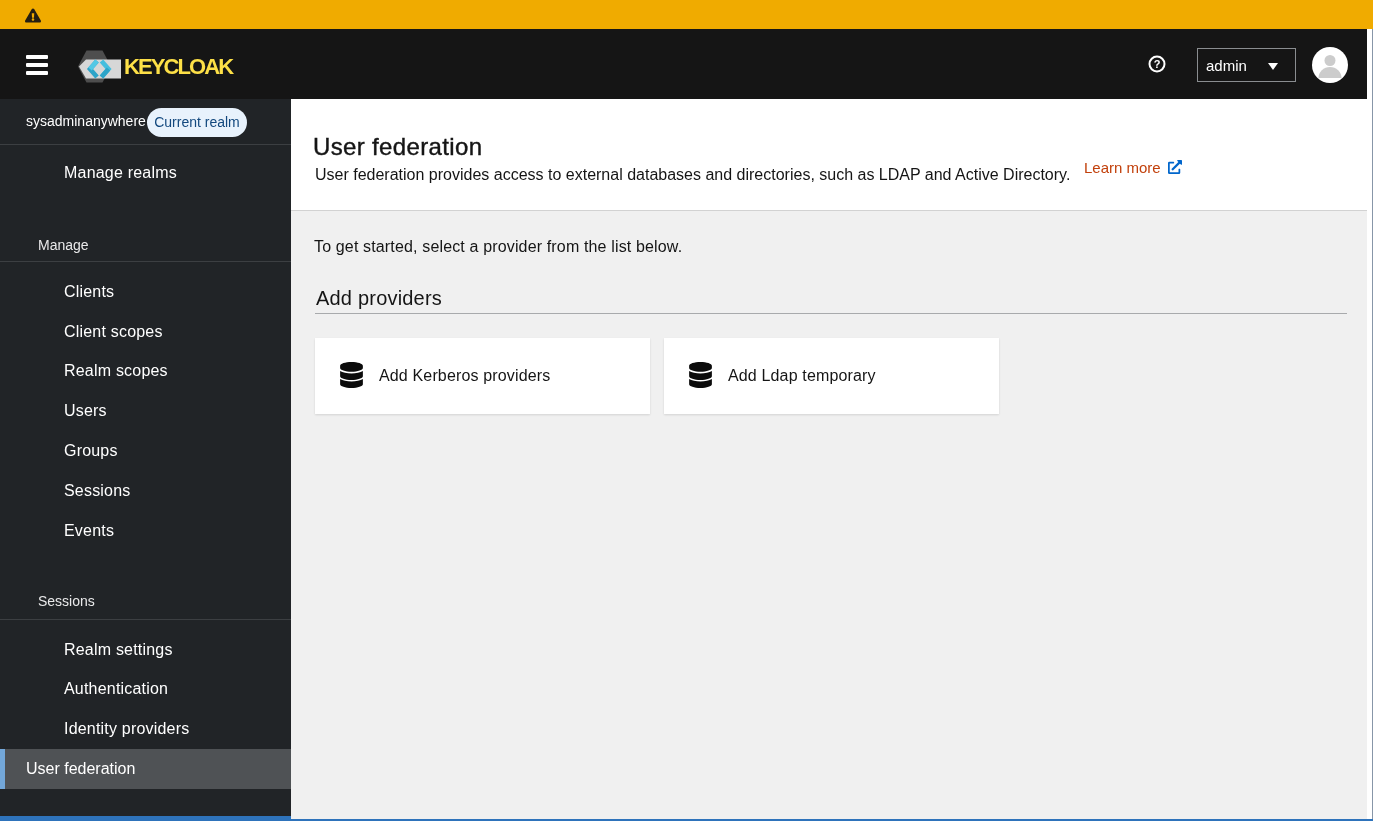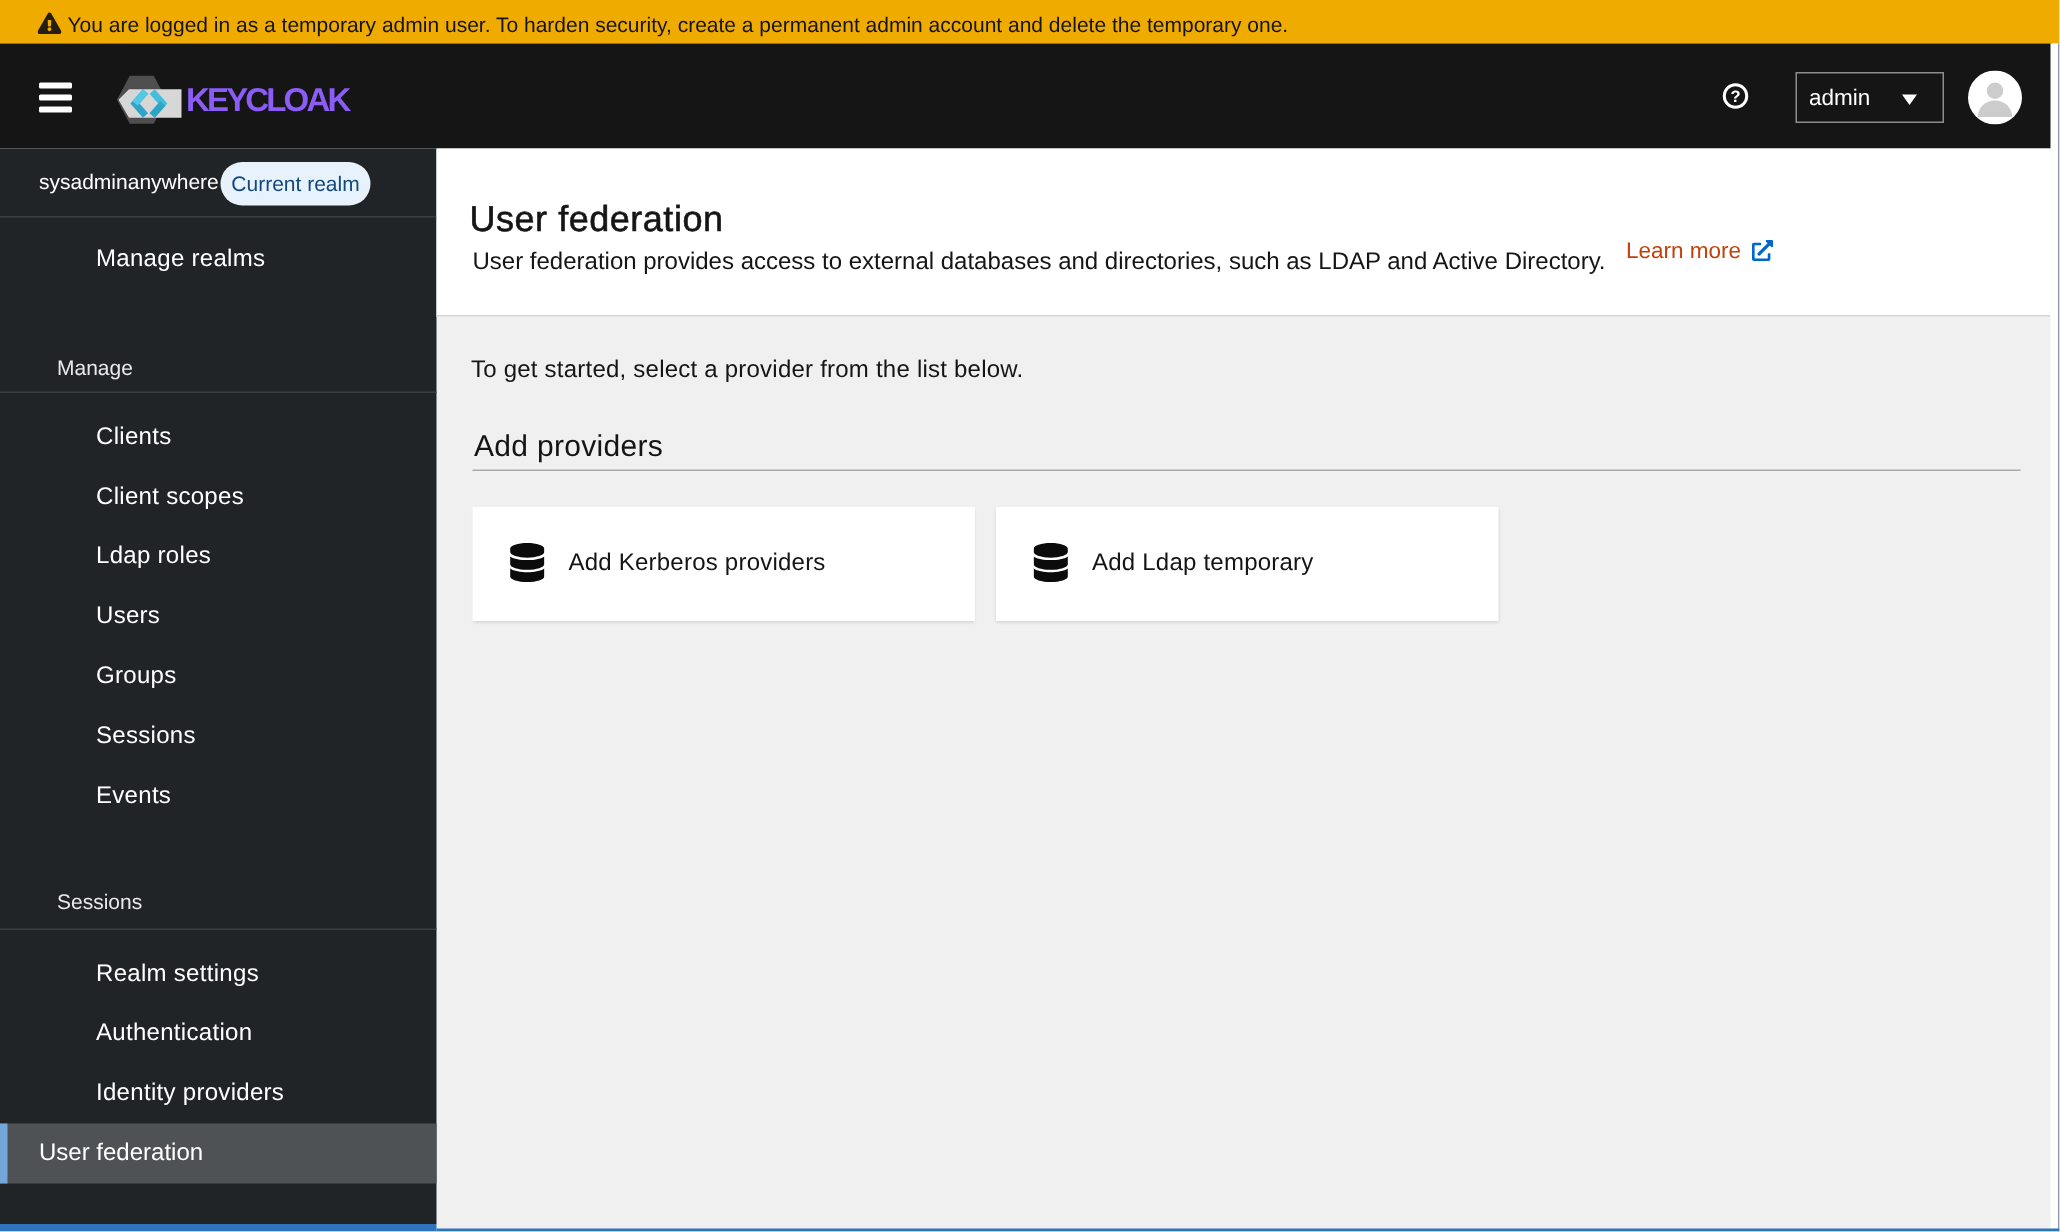--- a/index.html
+++ b/index.html
@@ -8,21 +8,21 @@
   body { position:relative; background:#f0f0f0; }
 
   
   #banner { left:0; top:0; width:1373px; height:29px; background:#f0ab00; }
   #banner .txt { left:45px; top:8px; font-size:14px; color:#151515; }
   #banner svg { left:25px; top:8px; position:absolute; }
 
   
   #header { left:0; top:29px; width:1368px; height:70px; background:#151515; }
   #burger div { position:absolute; left:26px; width:22px; height:4px; background:#fff; border-radius:1px; }
-  #logo-text { left:124px; top:25px; font-size:22px; font-weight:bold; color:#8b5cf6; letter-spacing:-1.9px; position:absolute; }
+  #logo-text { left:124px; top:25px; font-size:22px; font-weight:bold; color:#fde047; letter-spacing:-1.9px; position:absolute; }
   #help { position:absolute; left:1148px; top:26px; }
   #adminbox { left:1197px; top:19px; width:99px; height:34px; border:1px solid #8a8d90; }
   #adminbox .t { position:absolute; left:8px; top:8px; font-size:15px; color:#fff; }
   #adminbox .caret { position:absolute; left:70px; top:14px; width:0; height:0; border-left:5.5px solid transparent; border-right:5.5px solid transparent; border-top:7px solid #fff; }
   #avatar { position:absolute; left:1312px; top:18px; }
 
   
   #rightstrip { left:1367px; top:29px; width:6px; height:792px; background:#fff; border-right:1.5px solid #8796a8; }
 
   
@@ -56,21 +56,20 @@
   #card1 { left:315px; }
   #card2 { left:664px; }
 </style>
 </head>
 <body>
 
 <div class="abs" id="banner">
   <svg width="16" height="15" viewBox="0 0 576 512">
       <path fill="#241e11" d="M569.517 440.013C587.975 472.007 564.806 512 527.94 512H48.054c-36.937 0-59.999-40.055-41.577-71.987L246.423 23.985c18.467-32.009 64.72-31.951 83.154 0l239.94 416.028zM288 354c-25.405 0-46 20.595-46 46s20.595 46 46 46 46-20.595 46-46-20.595-46-46-46zm-43.673-165.346l7.418 136c.347 6.364 5.609 11.346 11.982 11.346h48.546c6.373 0 11.635-4.982 11.982-11.346l7.418-136c.375-6.874-5.098-12.654-11.982-12.654h-63.383c-6.884 0-12.356 5.78-11.981 12.654z"></path>
     </svg>
-  <div class="abs txt">You are logged in as a temporary admin user. To harden security, create a permanent admin account and delete the temporary one.</div>
 </div>
 
 <div class="abs" id="header">
   <div id="burger">
     <div style="top:26px"></div>
     <div style="top:34px"></div>
     <div style="top:42px"></div>
   </div>
   <svg width="46" height="37" viewBox="0 0 46 37" style="position:absolute;left:77px;top:19px">
     <polygon points="1,18.5 9.5,2.5 25.5,2.5 34,18.5 25.5,34.5 9.5,34.5" fill="#4e4e4e"></polygon>
@@ -98,21 +97,21 @@
 
 <div class="abs" id="sidebar">
   <div id="realmrow">sysadminanywhere</div>
   <div id="realmbadge">Current realm</div>
   <div class="divider" style="top:45px"></div>
   <div class="navitem" style="top:65px">Manage realms</div>
   <div class="sectiontitle" style="top:138px">Manage</div>
   <div class="divider" style="top:162px"></div>
   <div class="navitem" style="top:184px">Clients</div>
   <div class="navitem" style="top:224px">Client scopes</div>
-  <div class="navitem" style="top:263px">Ldap roles</div>
+  <div class="navitem" style="top:263px">Realm scopes</div>
   <div class="navitem" style="top:303px">Users</div>
   <div class="navitem" style="top:343px">Groups</div>
   <div class="navitem" style="top:383px">Sessions</div>
   <div class="navitem" style="top:423px">Events</div>
   <div class="sectiontitle" style="top:494px">Sessions</div>
   <div class="divider" style="top:520px"></div>
   <div class="navitem" style="top:542px">Realm settings</div>
   <div class="navitem" style="top:581px">Authentication</div>
   <div class="navitem" style="top:621px">Identity providers</div>
   <div id="selected">

